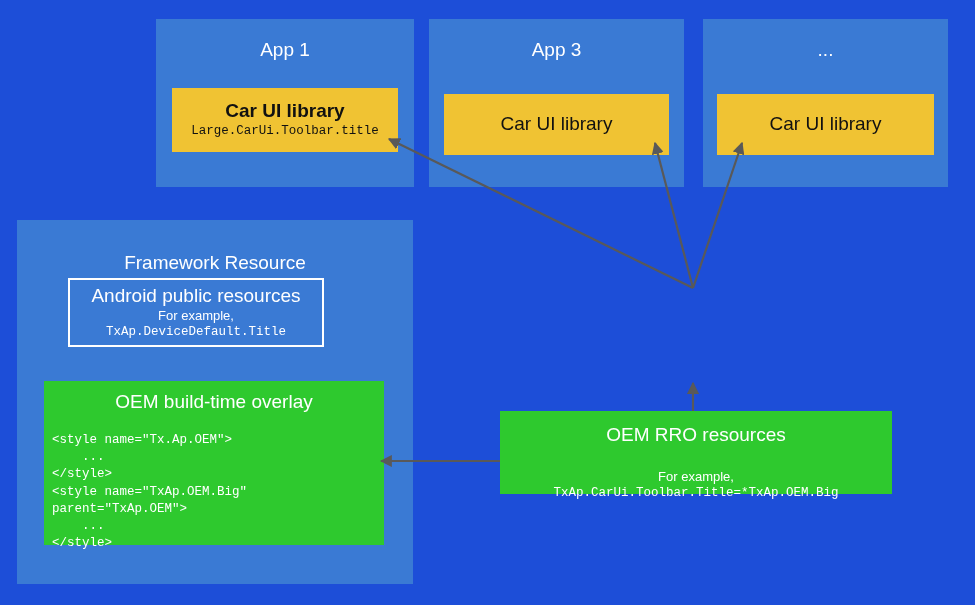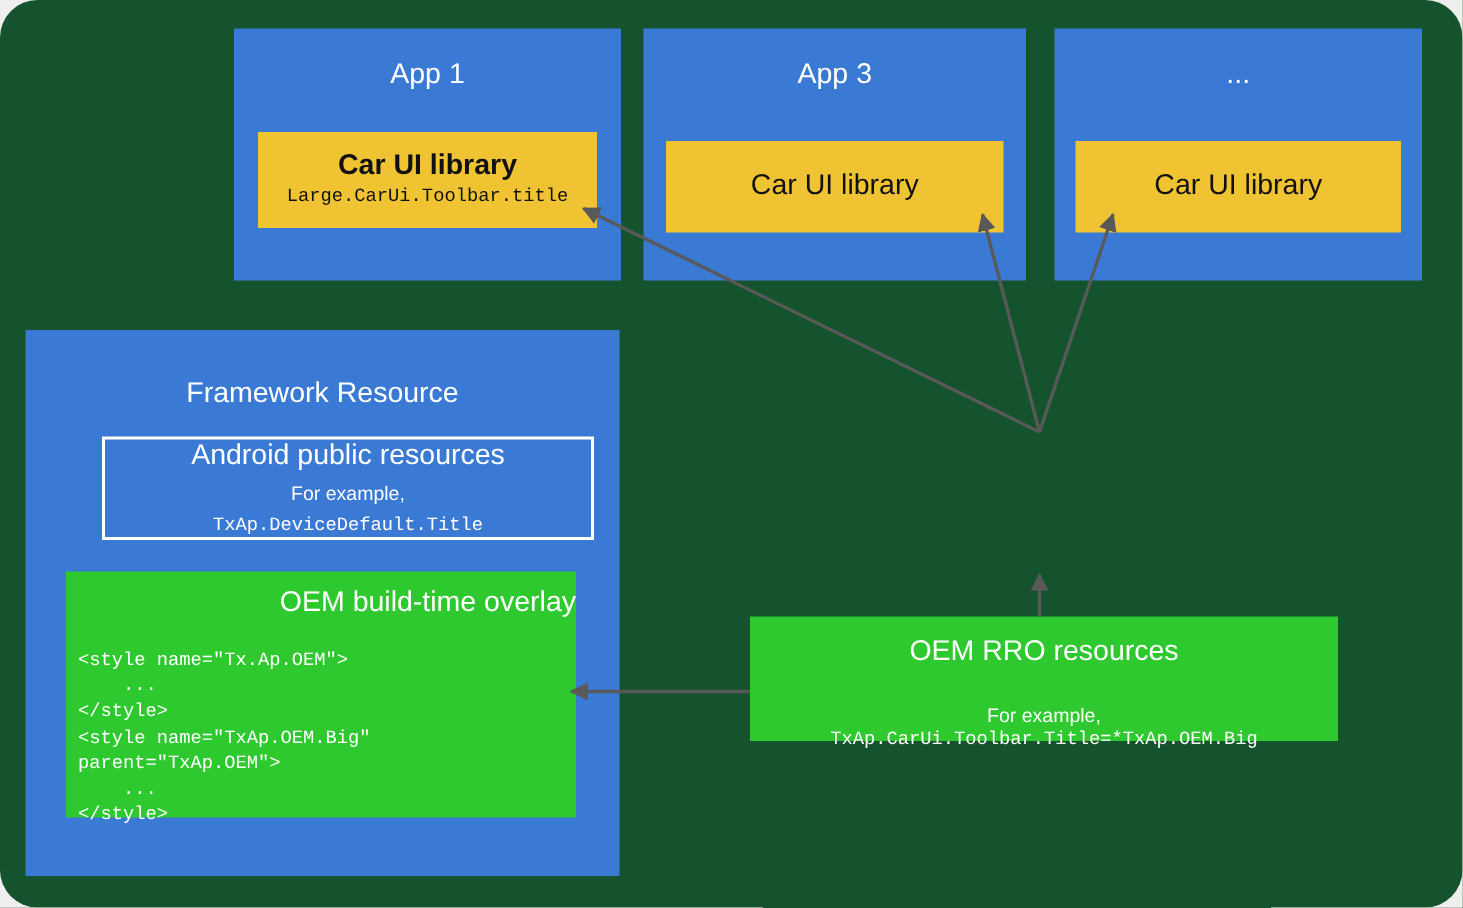--- a/index.html
+++ b/index.html
@@ -5,23 +5,22 @@
   * { box-sizing: border-box; }
   html, body {
     margin: 0; padding: 0;
     background: #eeeeee;
     font-family: "Liberation Sans", sans-serif;
   }
   #canvas {
     position: relative;
     width: 975px;
     height: 605px;
-    background: #14532d;
+    background: #1d4ed8;
     overflow: hidden;
-    border-radius: 25px;
   }
   .box {
     position: absolute;
     display: flex;
     flex-direction: column;
     align-items: center;
   }
   .blue  { background: #3a7ad4; }
   .yellow{ background: #f0c333; }
   .green { background: #2ec92e; }
@@ -70,23 +69,23 @@
 
   #app1 .title { margin-top: 20px; }
   #app2 .title, #app3 .title { margin-top: 20px; }
 
   #app1lib { left: 172px; top: 88px;  width: 226px; height: 64px; justify-content: center; }
   #app2lib { left: 444px; top: 94px;  width: 225px; height: 61px; justify-content: center; }
   #app3lib { left: 717px; top: 94px;  width: 217px; height: 61px; justify-content: center; }
 
   
   #framework { left: 17px; top: 220px; width: 396px; height: 364px; }
-  #android-res { left: 68px; top: 291px; width: 328px; height: 69px;
-                 justify-content: space-between; }
-  #oem-overlay { left: 44px; top: 381px; width: 340px; height: 164px; align-items: flex-end; }
+  #android-res { left: 68px; top: 278px; width: 256px; height: 69px;
+                 justify-content: center; }
+  #oem-overlay { left: 44px; top: 381px; width: 340px; height: 164px; }
 
   
   #makefile { left: 580px; top: 289px; width: 228px; height: 91px;
               justify-content: center; }
   #oemrro   { left: 500px; top: 411px; width: 392px; height: 83px; }
 
   #arrows { position: absolute; left: 0; top: 0; width: 975px; height: 605px;
             pointer-events: none; }
 </style>
 </head>

